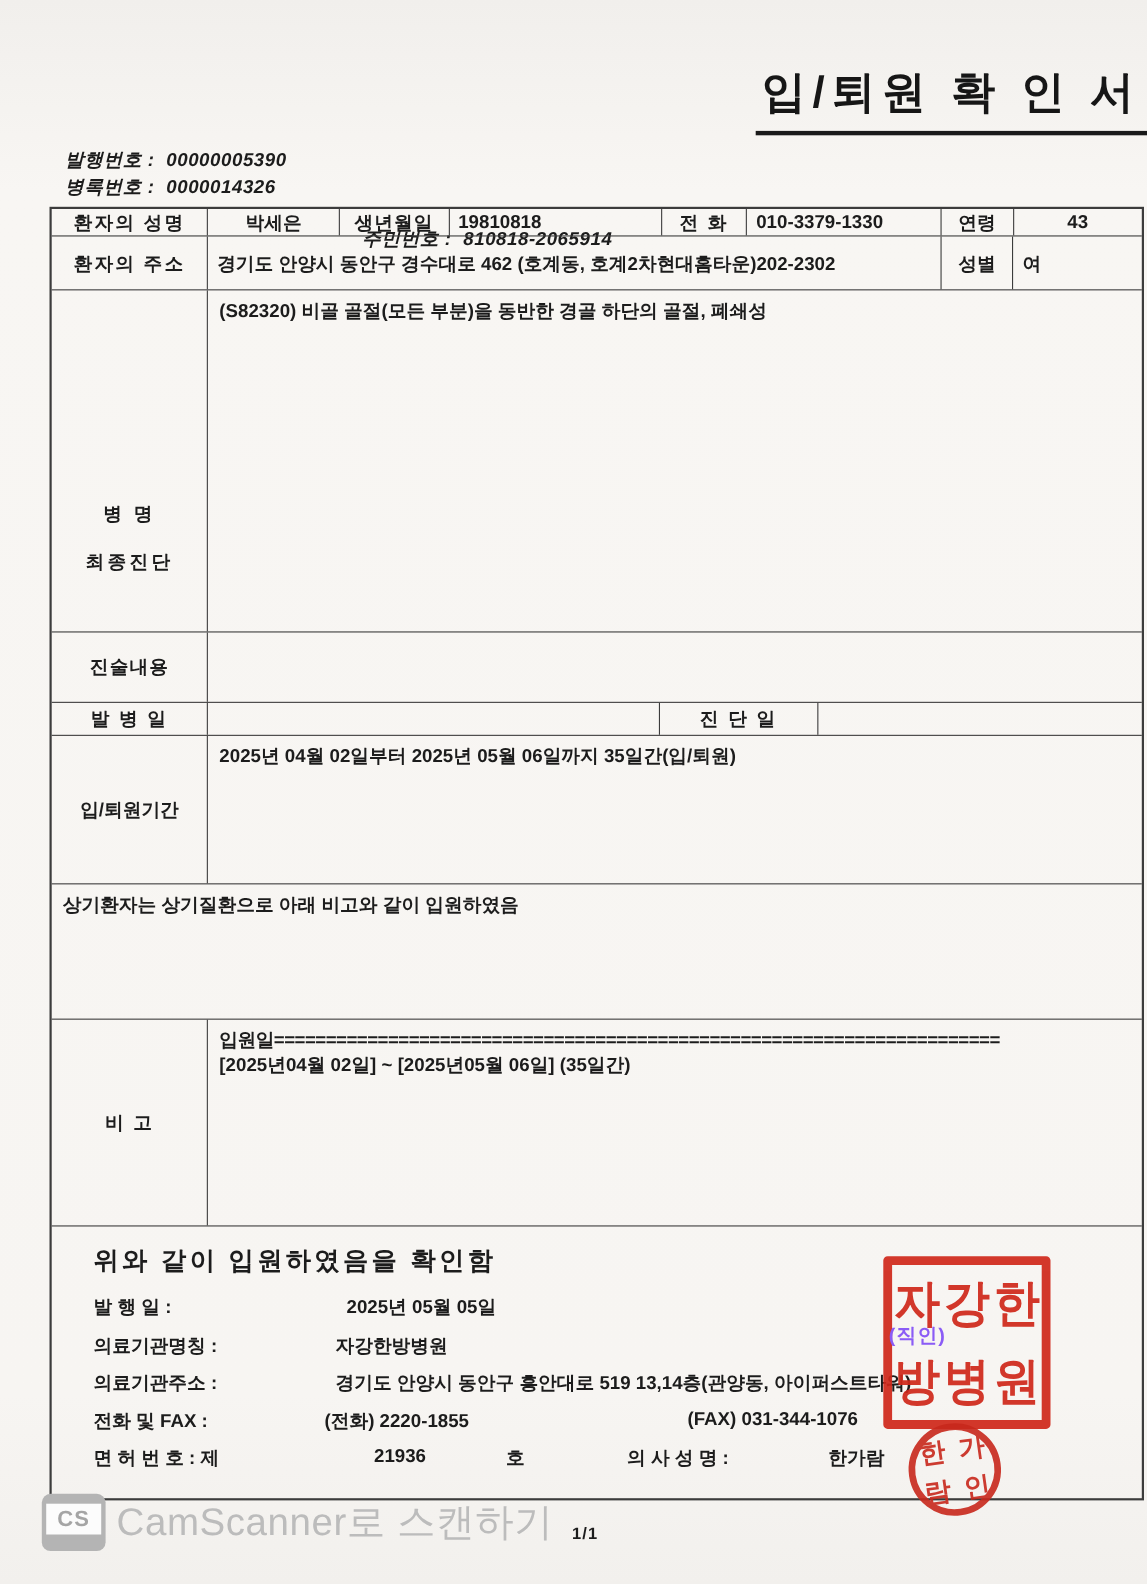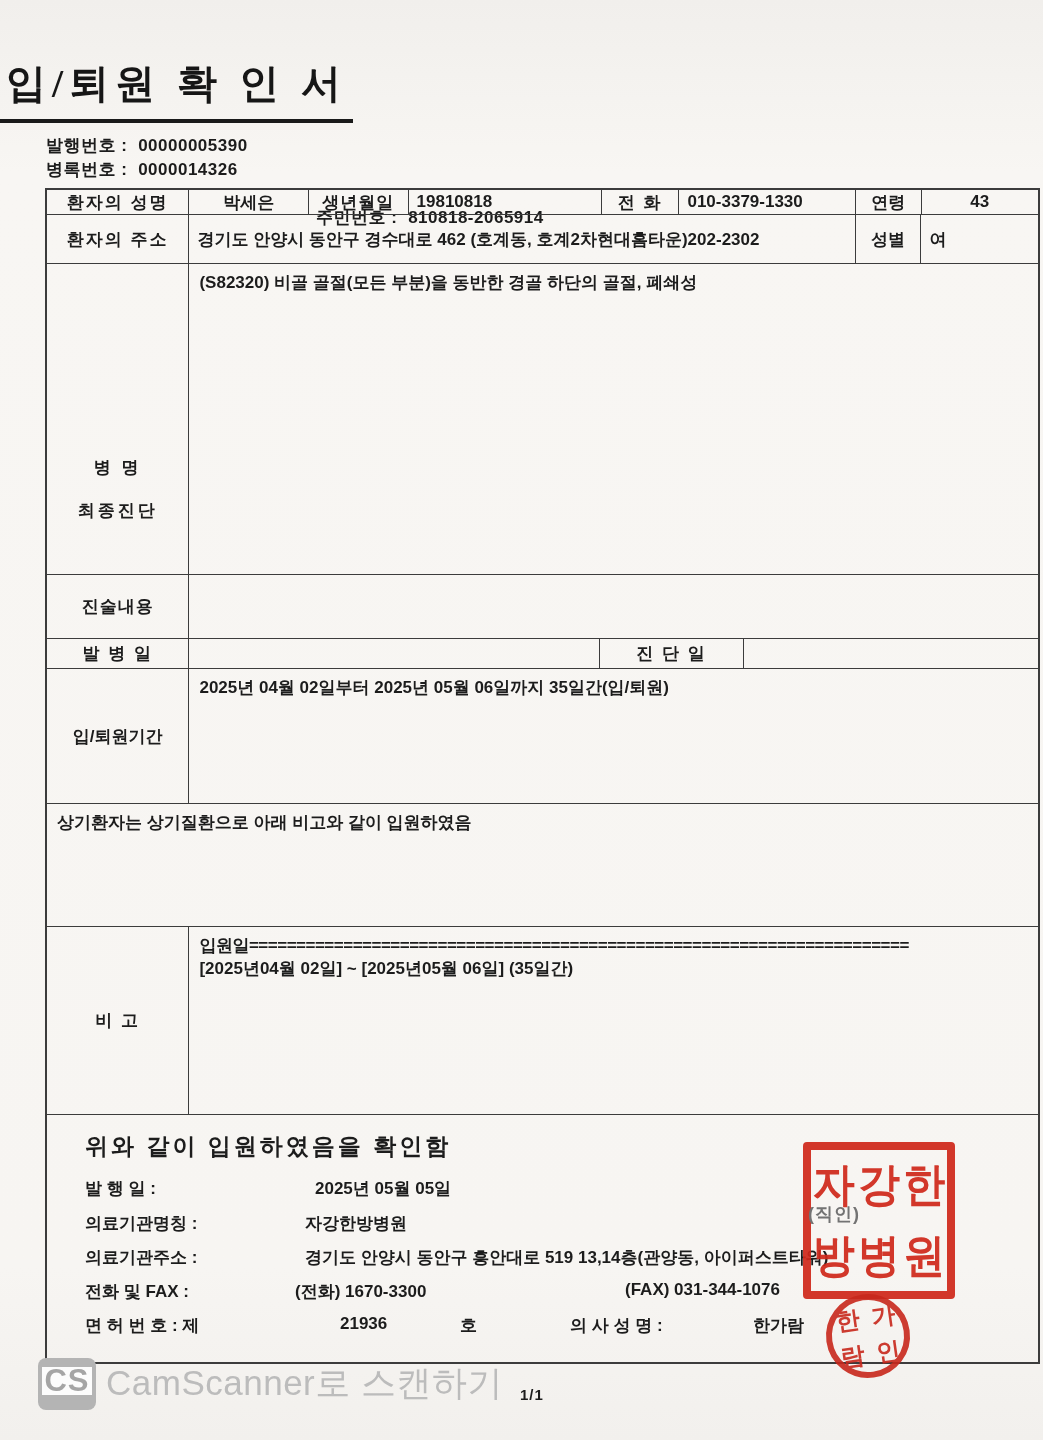--- a/index.html
+++ b/index.html
@@ -6,28 +6,28 @@
   html,body { width:1043px; height:1440px; }
   body {
     font-family:"Liberation Sans","DejaVu Sans",sans-serif;
     color:#1c1c1c;
     background:linear-gradient(180deg,#f1efec 0%,#f8f6f3 12%,#f7f5f2 88%,#f2f0ed 100%);
     position:relative; overflow:hidden;
   }
   .page { position:absolute; inset:0; }
 
   
-  .title-wrap { position:absolute; top:56px; left:0; width:100%; text-align:left;font-family:Liberation Serif, serif; }
+  .title-wrap { position:absolute; top:56px; left:0; width:100%; text-align:right; }
   .doc-title {
     display:inline-block; font-size:40px; font-weight:800; letter-spacing:6px;
     border-bottom:4px solid #1a1a1a; padding:0 6px 8px 6px; color:#161616;
   }
 
   
-  .meta { position:absolute; left:46px; top:134px; font-size:17px; font-weight:700; }
+  .meta { position:absolute; left:59px; top:134px; font-size:17px; font-weight:700;font-style:italic; }
   .meta .line { height:24px; line-height:24px; }
   .meta .resident { position:absolute; left:270px; top:24px; white-space:nowrap;margin-top:48px; }
   .meta .lbl { letter-spacing:.5px; }
   .meta .val { margin-left:6px; letter-spacing:.5px; }
 
   
   .doc-table {
     position:absolute; left:45px; top:188px; width:995px;
     border:2px solid #3c3c3c;
     background:transparent;
@@ -65,26 +65,26 @@
   .seal-round {
     position:absolute; left:826px; top:1294px; width:84px; height:84px;
     border:6px solid #c8281c; border-radius:50%; display:grid;
     grid-template-columns:1fr 1fr; grid-template-rows:1fr 1fr;
     opacity:.9; transform:rotate(-8deg);
   }
   .seal-round span {
     display:flex; align-items:center; justify-content:center;
     color:#c8281c; font-size:24px; font-weight:900;
   }
-  .seal-note { position:absolute; left:808px; top:1202px; font-size:18px; font-weight:700; color:#737373; z-index:5; letter-spacing:1px; }
+  .seal-note { position:absolute; left:808px; top:1202px; font-size:18px; font-weight:700; color:#8b5cf6; z-index:5; letter-spacing:1px; }
 
   
   .cs-logo { position:absolute; left:38px; top:1358px; width:58px; height:52px; background:#b4b4b4; border-radius:8px; }
   .cs-logo .cs-band { position:absolute; left:4px; right:4px; top:9px; height:28px; background:#fcfcfc; display:flex; align-items:center; justify-content:center; }
-  .cs-logo .cs-band b { color:#a5a5a5; font-size:31px; font-weight:800; letter-spacing:1px; }
+  .cs-logo .cs-band b { color:#a5a5a5; font-size:20px; font-weight:800; letter-spacing:1px; }
   .wm-text { position:absolute; left:106px; top:1360px; font-size:35px; color:#bcbcbc; font-weight:500; letter-spacing:.5px; }
   .page-num { position:absolute; left:520px; top:1386px; font-size:15px; font-weight:800; letter-spacing:1px; }
 </style>
 </head>
 <body>
 
 <div class="page">
 
   <div class="title-wrap">
     <span class="doc-title">입/퇴원 확 인 서</span>
@@ -176,21 +176,21 @@
           <span class="sv" style="left:220px">자강한방병원</span>
         </div>
 
         <div class="srow" style="top:131px">
           <span>의료기관주소 :</span>
           <span class="sv" style="left:220px">경기도 안양시 동안구 흥안대로 519 13,14층(관양동, 아이퍼스트타워)</span>
         </div>
 
         <div class="srow" style="top:165px">
           <span>전화 및 FAX :</span>
-          <span class="sv" style="left:210px">(전화) 1670-3300</span>
+          <span class="sv" style="left:210px">(전화) 2220-1855</span>
           <span class="sv" style="left:540px">(FAX) 031-344-1076</span>
         </div>
 
         <div class="srow" style="top:199px">
           <span>면 허 번 호 : 제</span>
           <span class="sv" style="left:255px">21936</span>
           <span class="sv" style="left:375px">호</span>
           <span class="sv" style="left:485px">의 사 성 명 :</span>
           <span class="sv" style="left:668px">한가람</span>
         </div>

